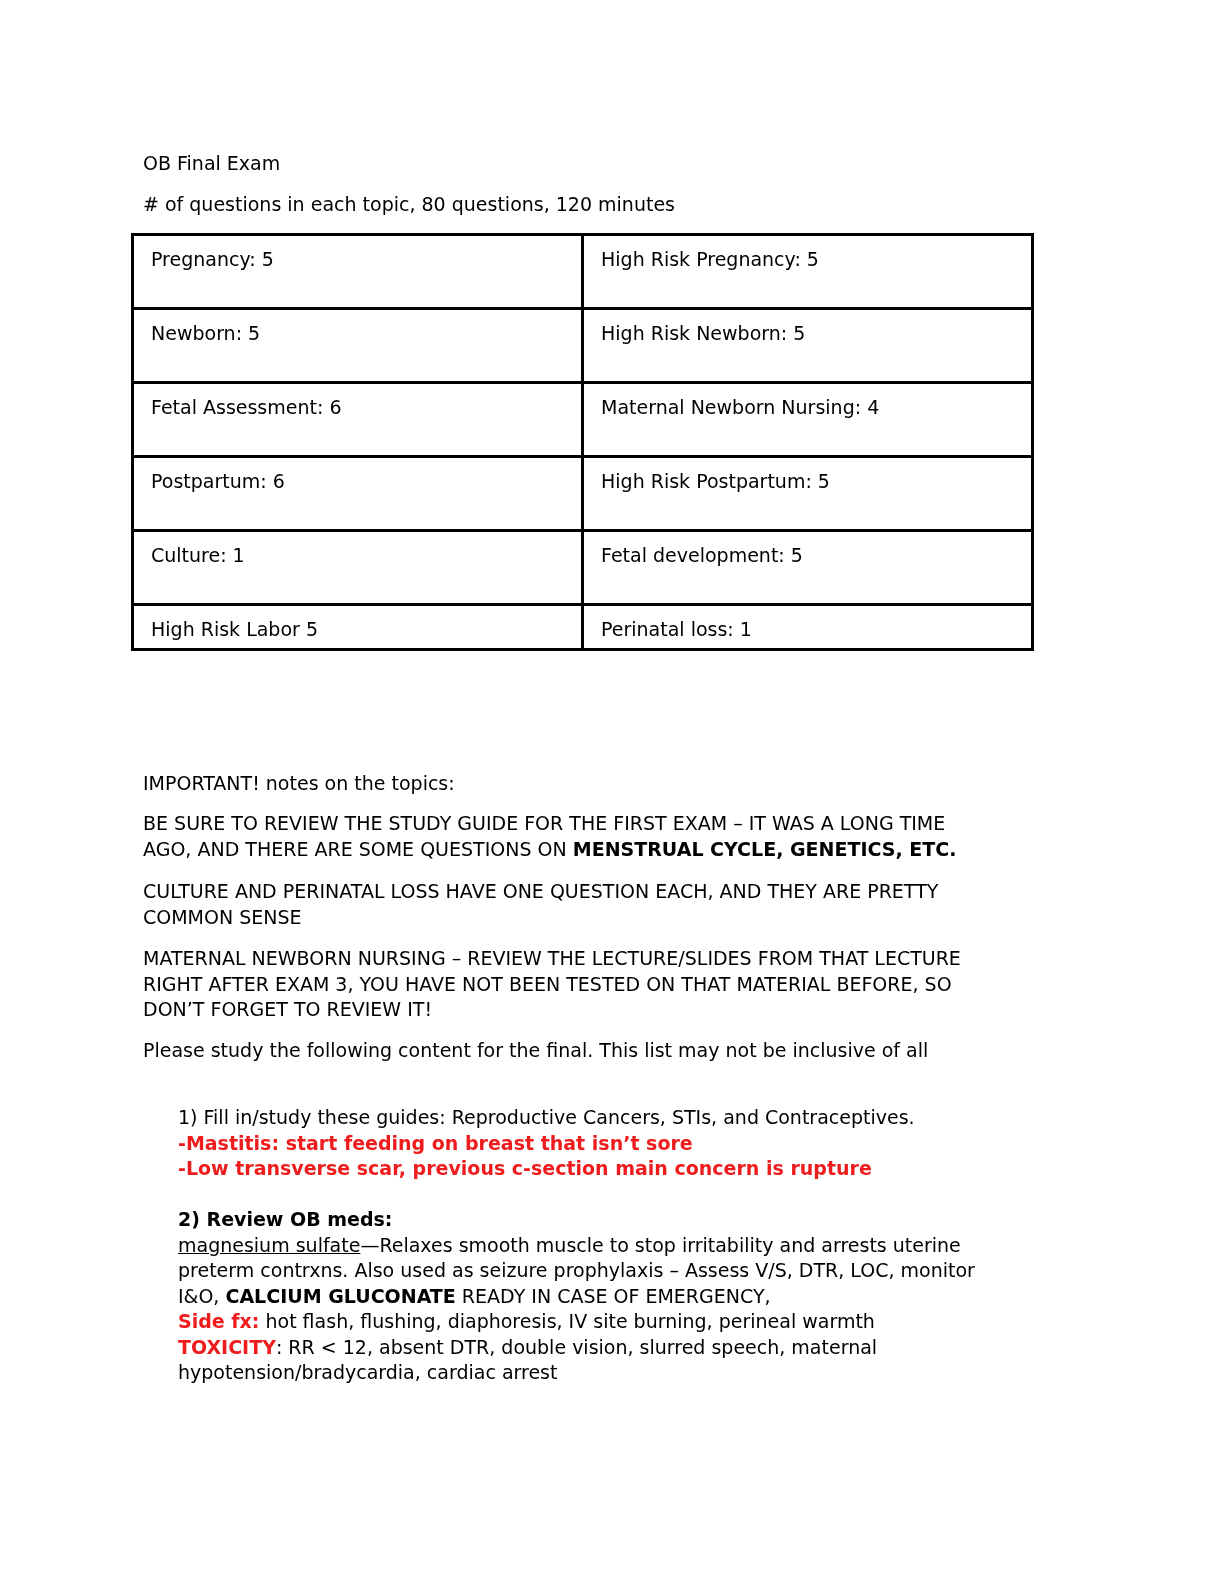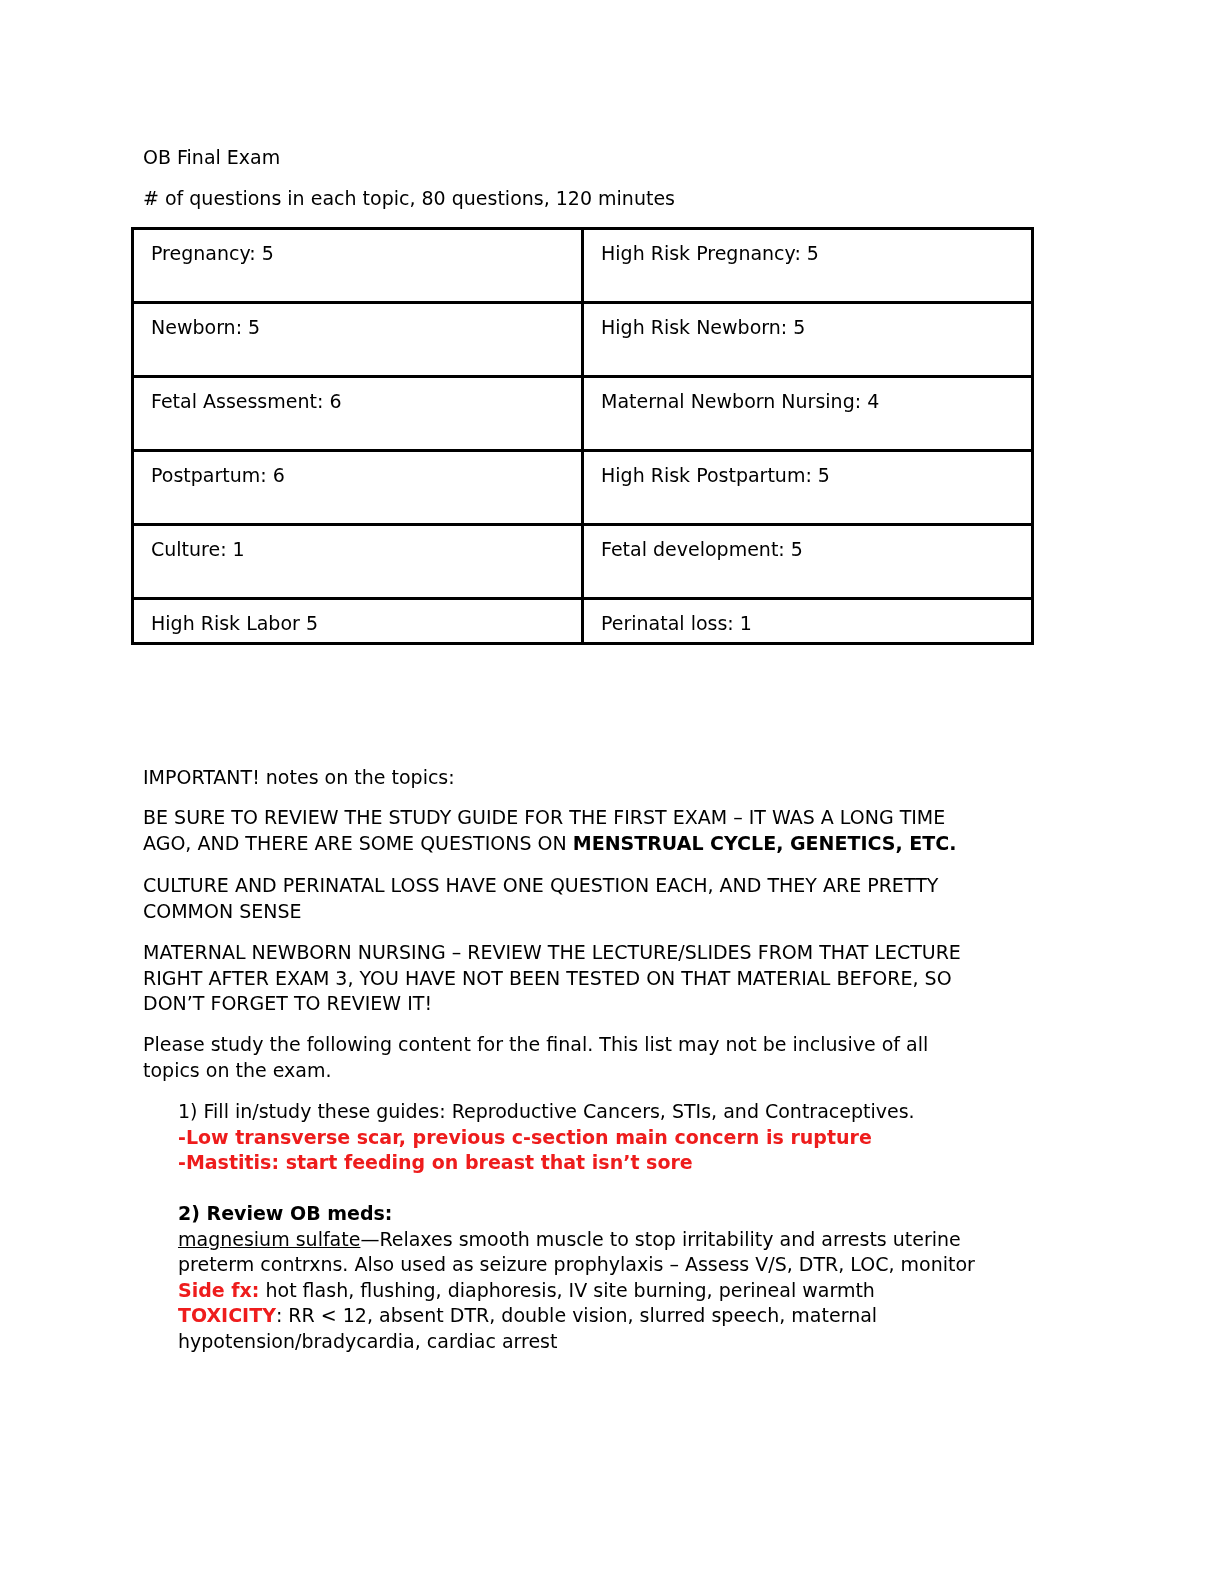--- a/index.html
+++ b/index.html
@@ -1,18 +1,18 @@
 <!DOCTYPE html>
 <html><head>
 <meta charset="utf-8">
 <style>
   html, body { margin: 0; padding: 0; background: #ffffff; }
   body { width: 1224px; height: 1584px; position: relative; overflow: hidden;
          font-family: "DejaVu Sans", sans-serif; color: #000; font-size: 19px; }
-  .page { position: absolute; left: 0; top: 2px; width: 1224px; height: 1536px; text-decoration: underline; }
+  .page { position: absolute; left: 0; top: 8px; width: 1224px; height: 1536px; text-decoration: underline; }
   .line { position: absolute; left: 143px; white-space: nowrap; line-height: 26px; }
   .title { top: 142px; }
   .subtitle { top: 183px; }
   table.topics { position: absolute; left: 131px; top: 225px; width: 903px;
                  border-collapse: collapse; }
   table.topics td { border: 3px solid #000; vertical-align: top; padding: 10px 9px 0 17px;
                     width: 50%; box-sizing: border-box; font-size: 19px; line-height: 26px; }
   table.topics tr { height: 74px; }
   table.topics tr.last { height: 45px; }
   .para { position: absolute; left: 143px; width: 920px; line-height: 25.5px; }
@@ -71,31 +71,31 @@
   </div>
 
   <div class="para" style="top:938px;">
     <div>MATERNAL NEWBORN NURSING – REVIEW THE LECTURE/SLIDES FROM THAT LECTURE</div>
     <div>RIGHT AFTER EXAM 3, YOU HAVE NOT BEEN TESTED ON THAT MATERIAL BEFORE, SO</div>
     <div>DON’T FORGET TO REVIEW IT!</div>
   </div>
 
   <div class="para" style="top:1030px;">
     <div>Please study the following content for the final.  This list may not be inclusive of all</div>
-    <div>topics on the exam.</div>
   </div>
 
   <div class="para indent" style="top:1097px;">
     <div>1)  Fill in/study these guides:  Reproductive Cancers, STIs, and Contraceptives.</div>
+    <div class="red b">-Mastitis: start feeding on breast that isn’t sore</div>
     <div class="red b">-Low transverse scar, previous c-section main concern is rupture</div>
-    <div class="red b">-Mastitis: start feeding on breast that isn’t sore</div>
   </div>
 
   <div class="para indent" style="top:1199px;">
     <div class="b">2)  Review OB meds:</div>
     <div><span class="u"> magnesium sulfate</span><span>—Relaxes smooth muscle to stop irritability and arrests uterine</span></div>
     <div>preterm contrxns. Also used as seizure prophylaxis – Assess V/S, DTR, LOC, monitor</div>
+    <div><span>I&amp;O, </span><span class="b">CALCIUM GLUCONATE</span><span> READY IN CASE OF EMERGENCY,</span></div>
     <div><span class="red b">Side fx:</span><span> hot flash, flushing, diaphoresis, IV site burning, perineal warmth</span></div>
     <div><span class="red b">TOXICITY</span><span>: RR &lt; 12, absent DTR, double vision, slurred speech, maternal</span></div>
     <div>hypotension/bradycardia, cardiac arrest</div>
   </div>
 
 </div>
 
 </body></html>

